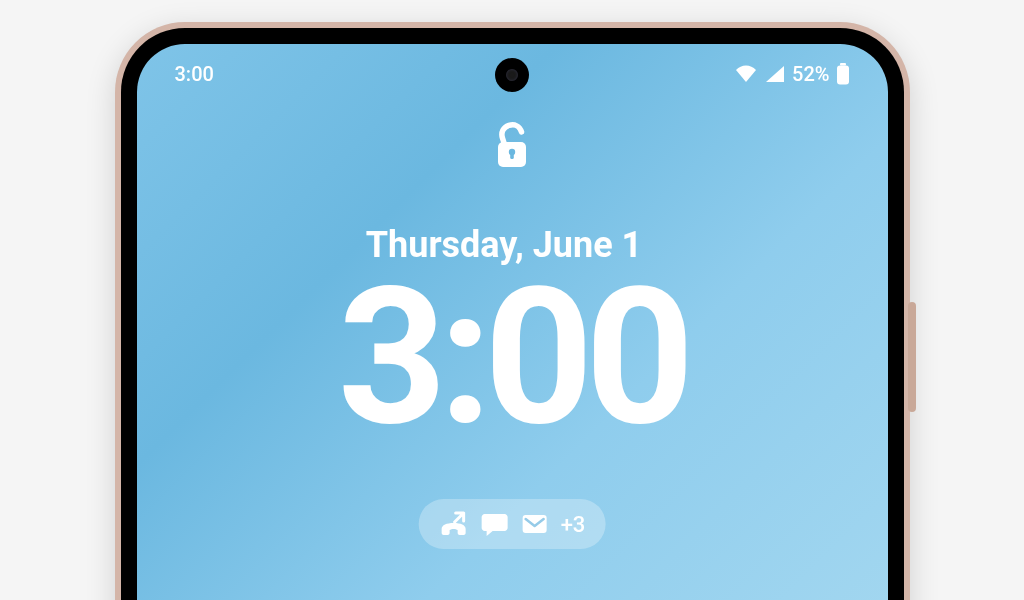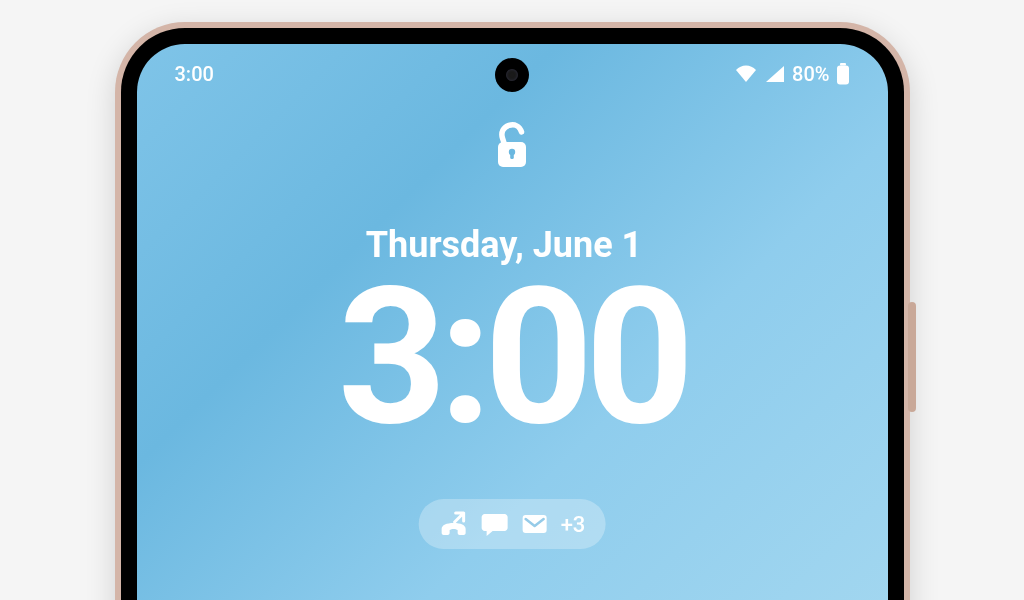--- a/index.html
+++ b/index.html
@@ -153,21 +153,21 @@
           <span class="status-icon">
             <svg width="24" height="20" viewBox="0 0 24 20">
                 <path d="M12 18 L2 6 C5 3 8 1.5 12 1.5 C16 1.5 19 3 22 6 Z" fill="#fff"></path>
               </svg>
           </span>
           <span class="status-icon">
             <svg width="22" height="20" viewBox="0 0 22 20">
                 <path d="M2 18 L20 18 L20 2 Z" fill="#fff"></path>
               </svg>
           </span>
-          <span>80%</span>
+          <span>52%</span>
           <span class="status-icon">
             <svg width="14" height="22" viewBox="0 0 14 22">
                 <rect x="4" y="0" width="6" height="2.5" rx="1" fill="#fff"></rect>
                 <rect x="1" y="2.5" width="12" height="19" rx="3" fill="#fff"></rect>
               </svg>
           </span>
         </div>
       </div>
 
       <div class="lock-icon">

